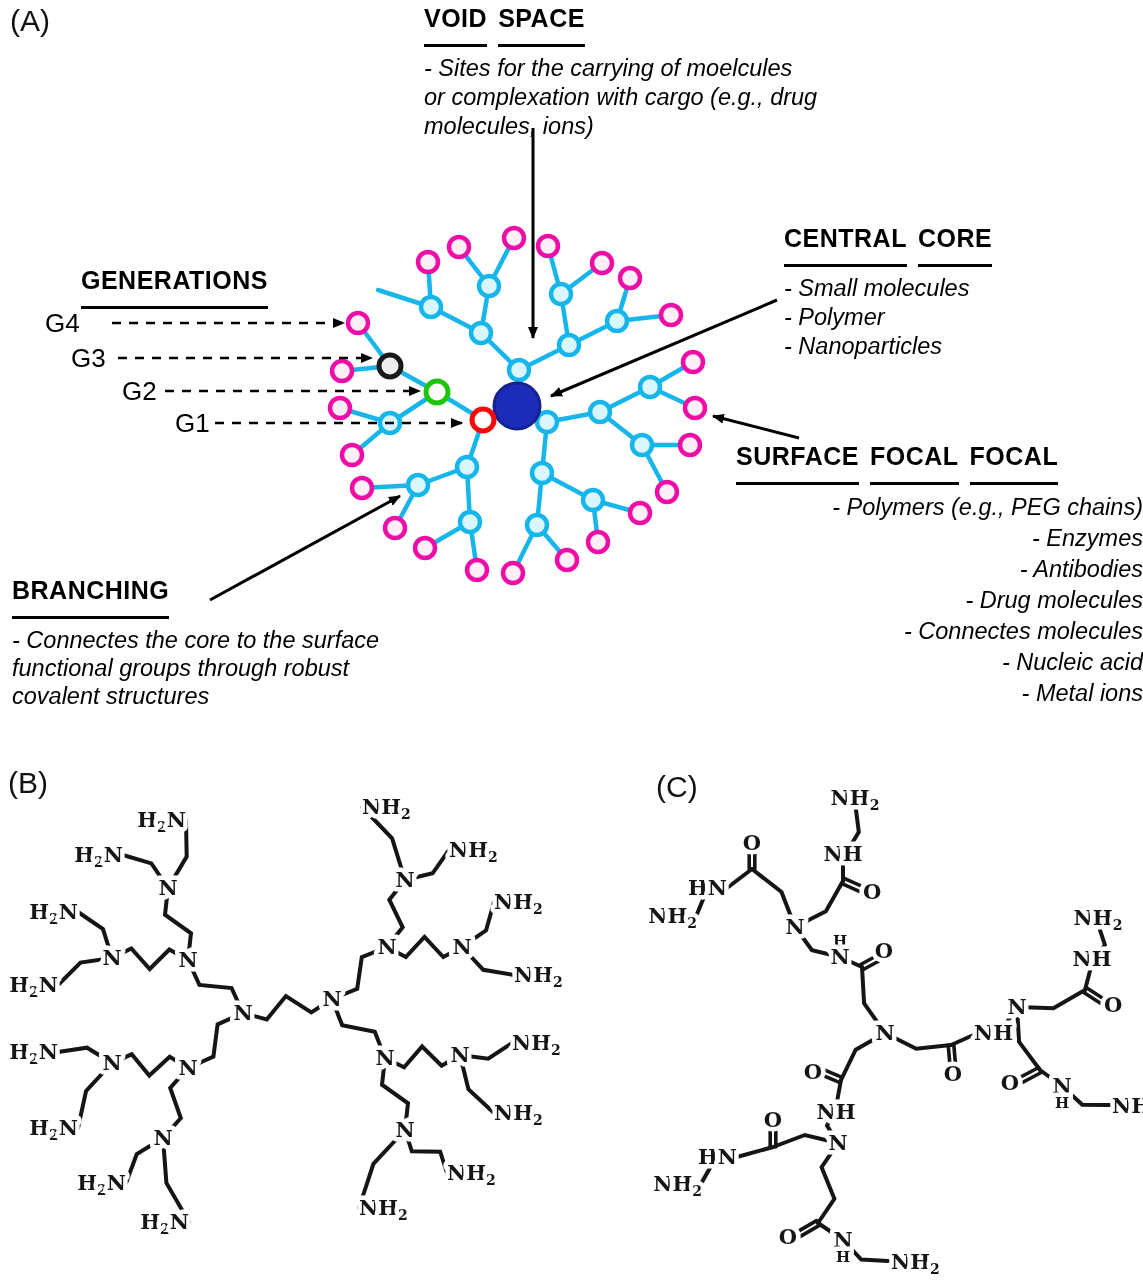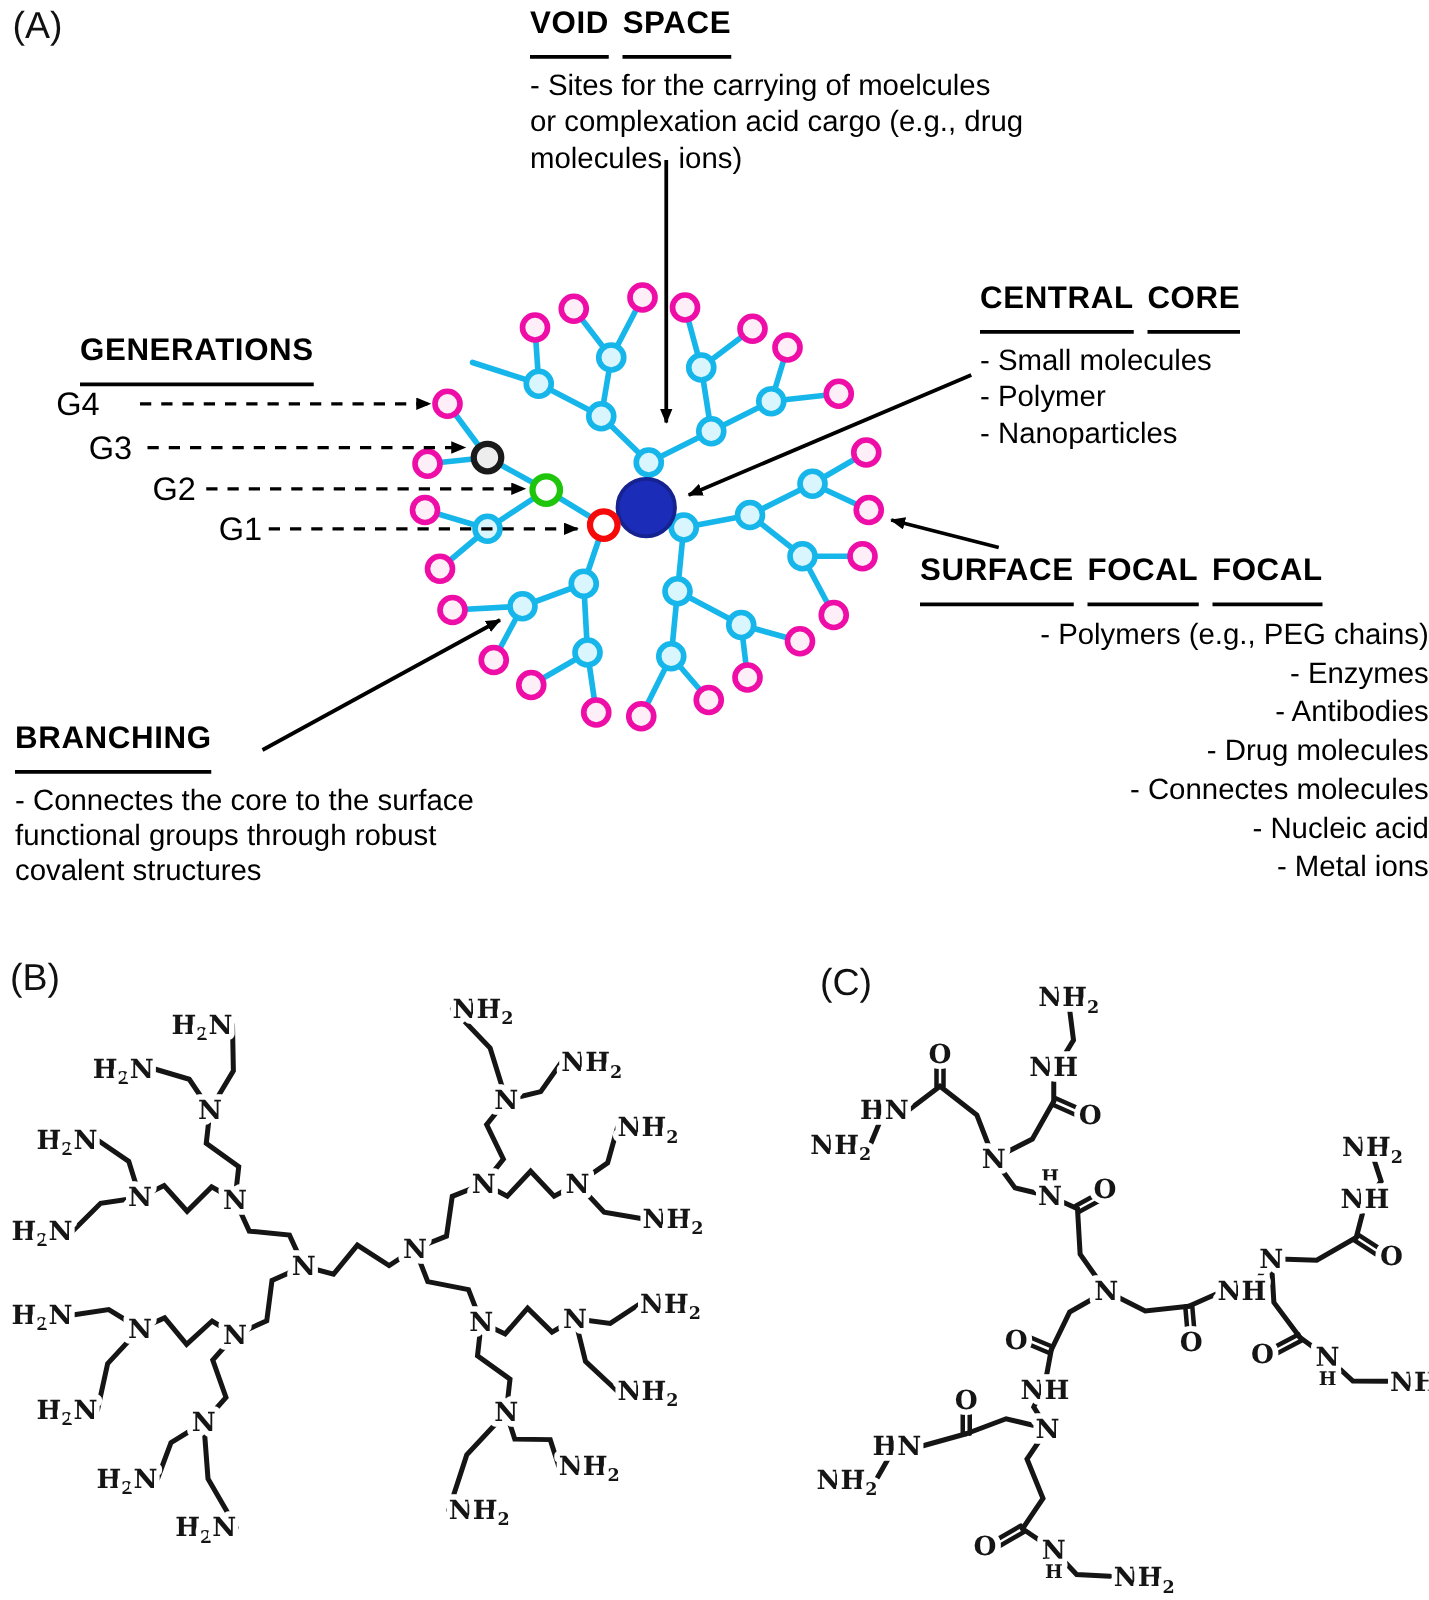--- a/index.html
+++ b/index.html
@@ -7,26 +7,26 @@
           font-family:"Liberation Sans",sans-serif;color:#000;overflow:hidden;}
   #fig-svg{position:absolute;left:0;top:0;width:1143px;height:1280px;}
   .plabel{position:absolute;font-size:30px;font-weight:400;color:#111;}
   #label-a{left:10px;top:4px;}
   #label-b{left:8px;top:766px;}
   #label-c{left:656px;top:770px;}
   .tb{position:absolute;}
   .tb .title{white-space:nowrap;}
   .tb .title span{display:inline-block;font-weight:bold;font-size:25px;letter-spacing:.5px;
                   border-bottom:3px solid #000;padding-bottom:11px;margin-right:11px;}
-  .tb .lines{font-size:23.5px;line-height:29px;margin-top:7px;}
+  .tb .lines{font-size:23.5px;line-height:29px;margin-top:7px;font-style:italic;}
   #sfg-block .lines{line-height:31px;text-align:right;}
   #branching-block .lines{line-height:28px;}
   #void-block{left:424px;top:4px;width:480px;}
   #core-block{left:784px;top:224px;width:350px;}
-  #gen-block{left:64px;top:266px;}
+  #gen-block{left:81px;top:266px;}
   #sfg-block{left:736px;top:442px;width:407px;}
   #branching-block{left:12px;top:576px;width:500px;}
 </style>
 </head>
 <body>
 
 <div class="canvas">
 
   <svg id="fig-svg" viewBox="0 0 1143 1280" xmlns="http://www.w3.org/2000/svg">
     <defs>
@@ -284,21 +284,21 @@
   </svg>
 
   <div class="plabel" id="label-a">(A)</div>
   <div class="plabel" id="label-b">(B)</div>
   <div class="plabel" id="label-c">(C)</div>
 
   <div class="tb" id="void-block">
     <div class="title"><span>VOID</span><span>SPACE</span></div>
     <div class="lines">
         <div>- Sites for the carrying of moelcules</div>
-        <div>or complexation acid cargo (e.g., drug</div>
+        <div>or complexation with cargo (e.g., drug</div>
         <div>molecules, ions)</div>
       </div>
   </div>
 
   <div class="tb" id="core-block">
     <div class="title"><span>CENTRAL</span><span>CORE</span></div>
     <div class="lines">
         <div>- Small molecules</div>
         <div>- Polymer</div>
         <div>- Nanoparticles</div>

